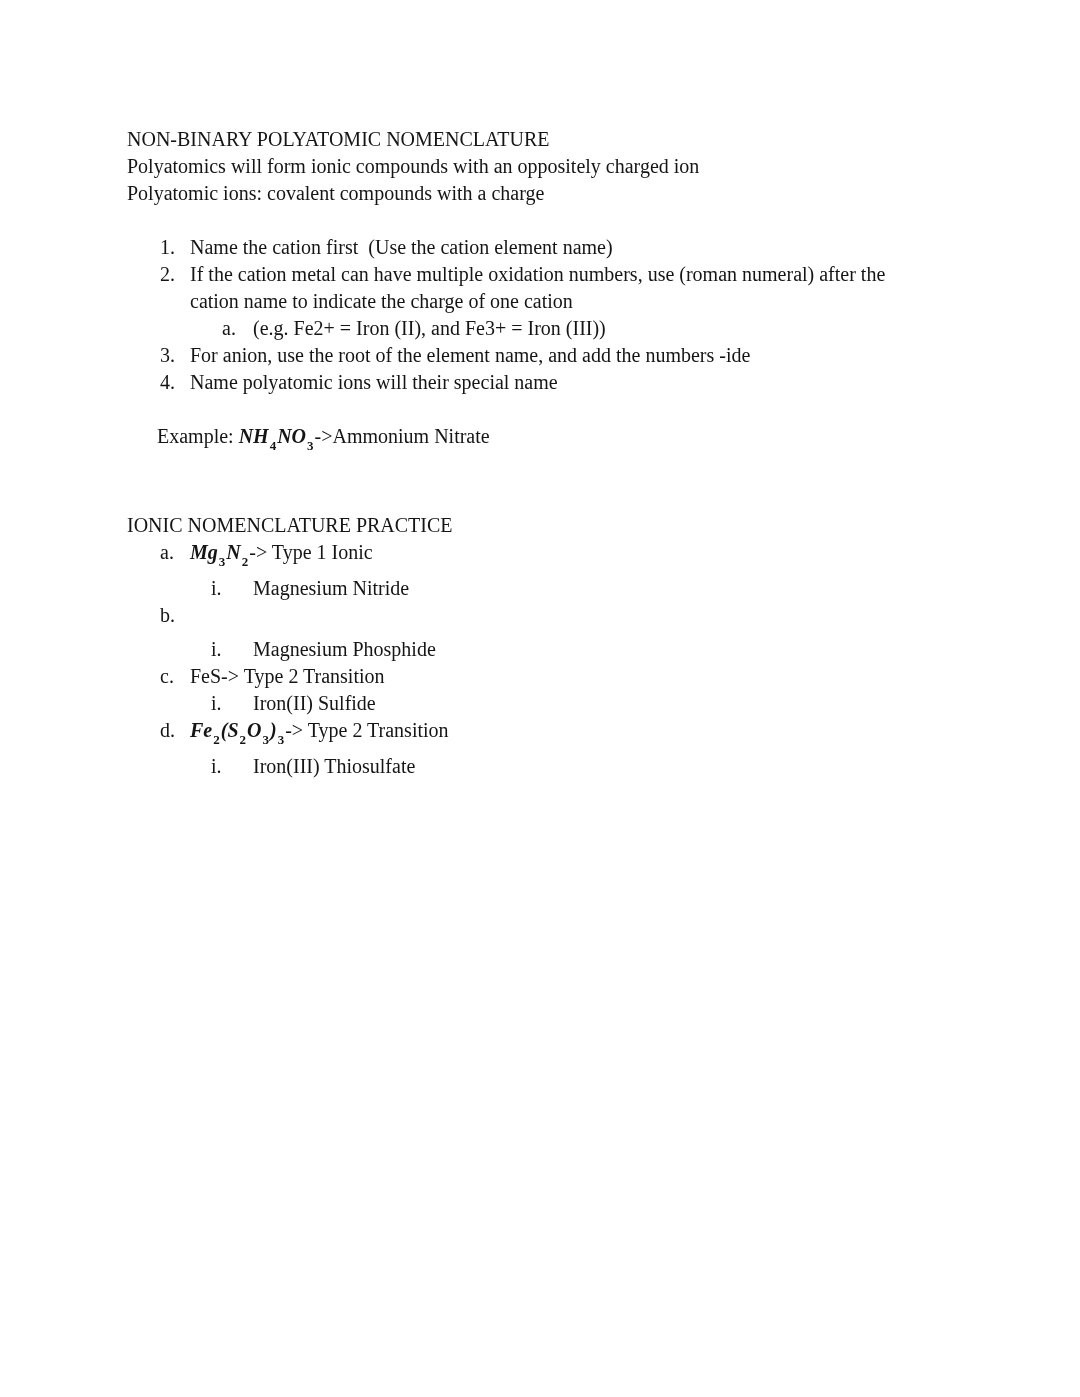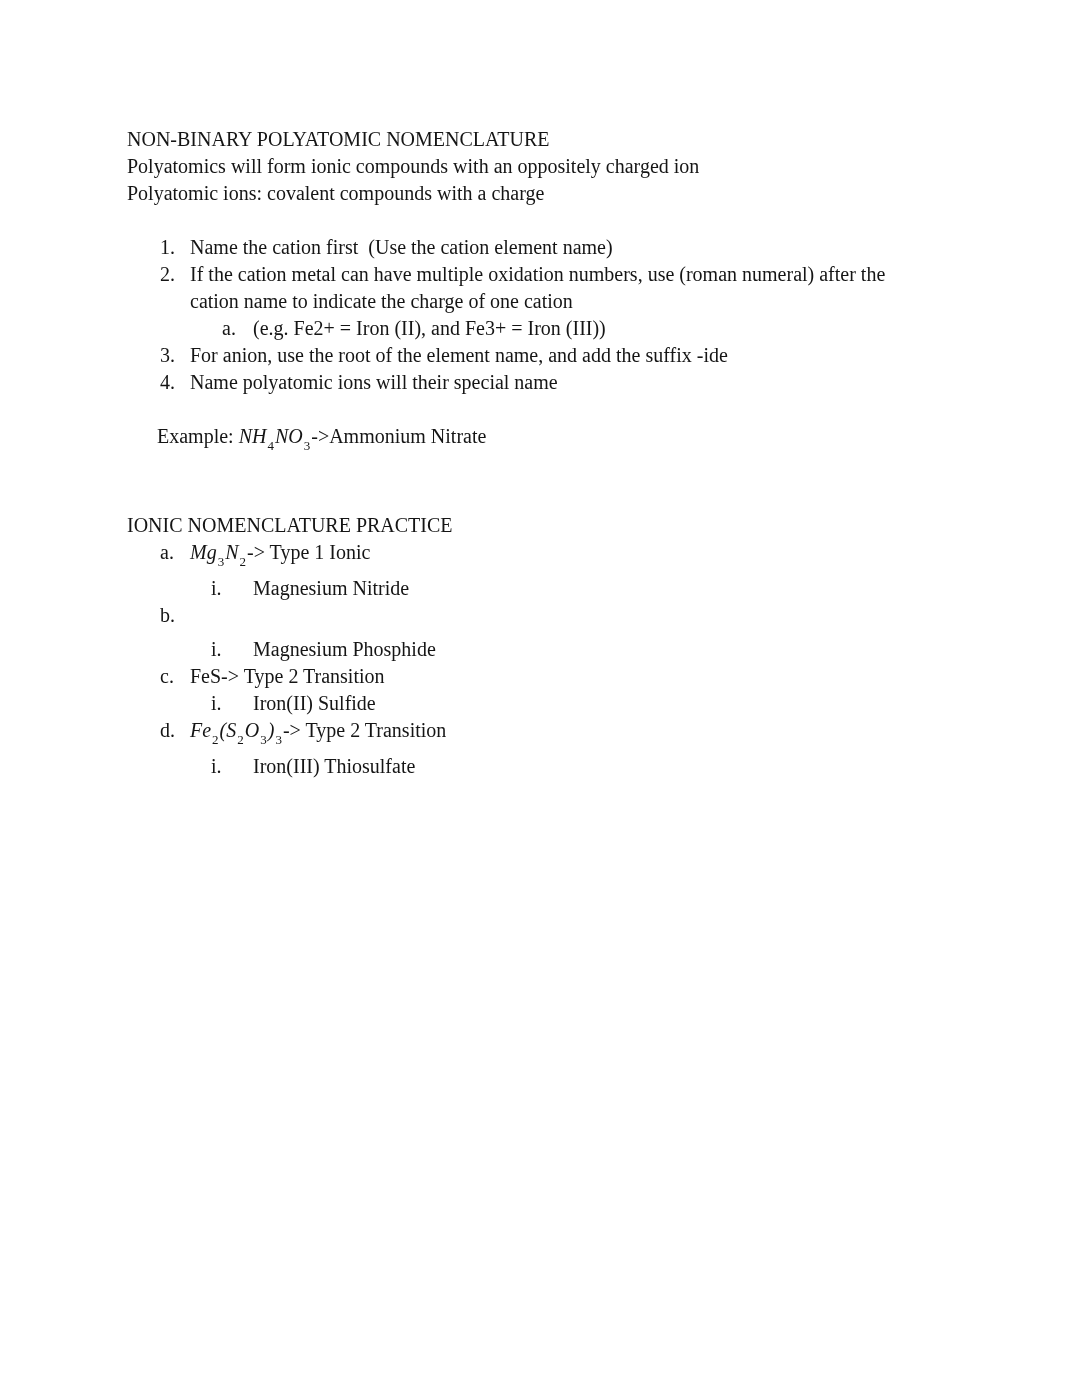--- a/index.html
+++ b/index.html
@@ -29,21 +29,21 @@
   }
   .li { display: flex; line-height: 27px; }
   .marker { flex: 0 0 auto; white-space: pre; }
   .m-num { margin-left: 33px; width: 30px; }
   .m-sub { margin-left: 95px; width: 31px; }
   .m-ans { margin-left: 84px; width: 42px; }
   .li-text { flex: 1 1 auto; white-space: pre-wrap; }
   .has-sub { padding-bottom: 7px; }
   .spacer { height: 27px; }
   .spacer-sm { height: 26px; }
-  .formula { white-space: pre; }
+  .formula { white-space: pre; font-weight: bold; }
   .fit { font-style: italic; }
   .fsub {
     font-size: 13px;
     font-style: normal;
     position: relative;
     top: 7px;
     padding: 0 1px;
   }
 </style>
 </head>
@@ -65,21 +65,21 @@
     <div class="li">
       <span class="marker m-num">2.</span>
       <span class="li-text">If the cation metal can have multiple oxidation numbers, use (roman numeral) after the cation name to indicate the charge of one cation</span>
     </div>
     <div class="li">
       <span class="marker m-sub">a.</span>
       <span class="li-text">(e.g. Fe2+ = Iron (II), and Fe3+ = Iron (III))</span>
     </div>
     <div class="li">
       <span class="marker m-num">3.</span>
-      <span class="li-text">For anion, use the root of the element name, and add the suffix -ide</span>
+      <span class="li-text">For anion, use the root of the element name, and add the numbers -ide</span>
     </div>
     <div class="li">
       <span class="marker m-num">4.</span>
       <span class="li-text">Name polyatomic ions will their special name</span>
     </div>
 
     <div class="line has-sub">
       <span>Example: </span><span class="formula"><span class="fit">NH</span><span class="fsub">4</span><span class="fit">NO</span><span class="fsub">3</span></span><span>-&gt;Ammonium Nitrate</span>
     </div>
 

